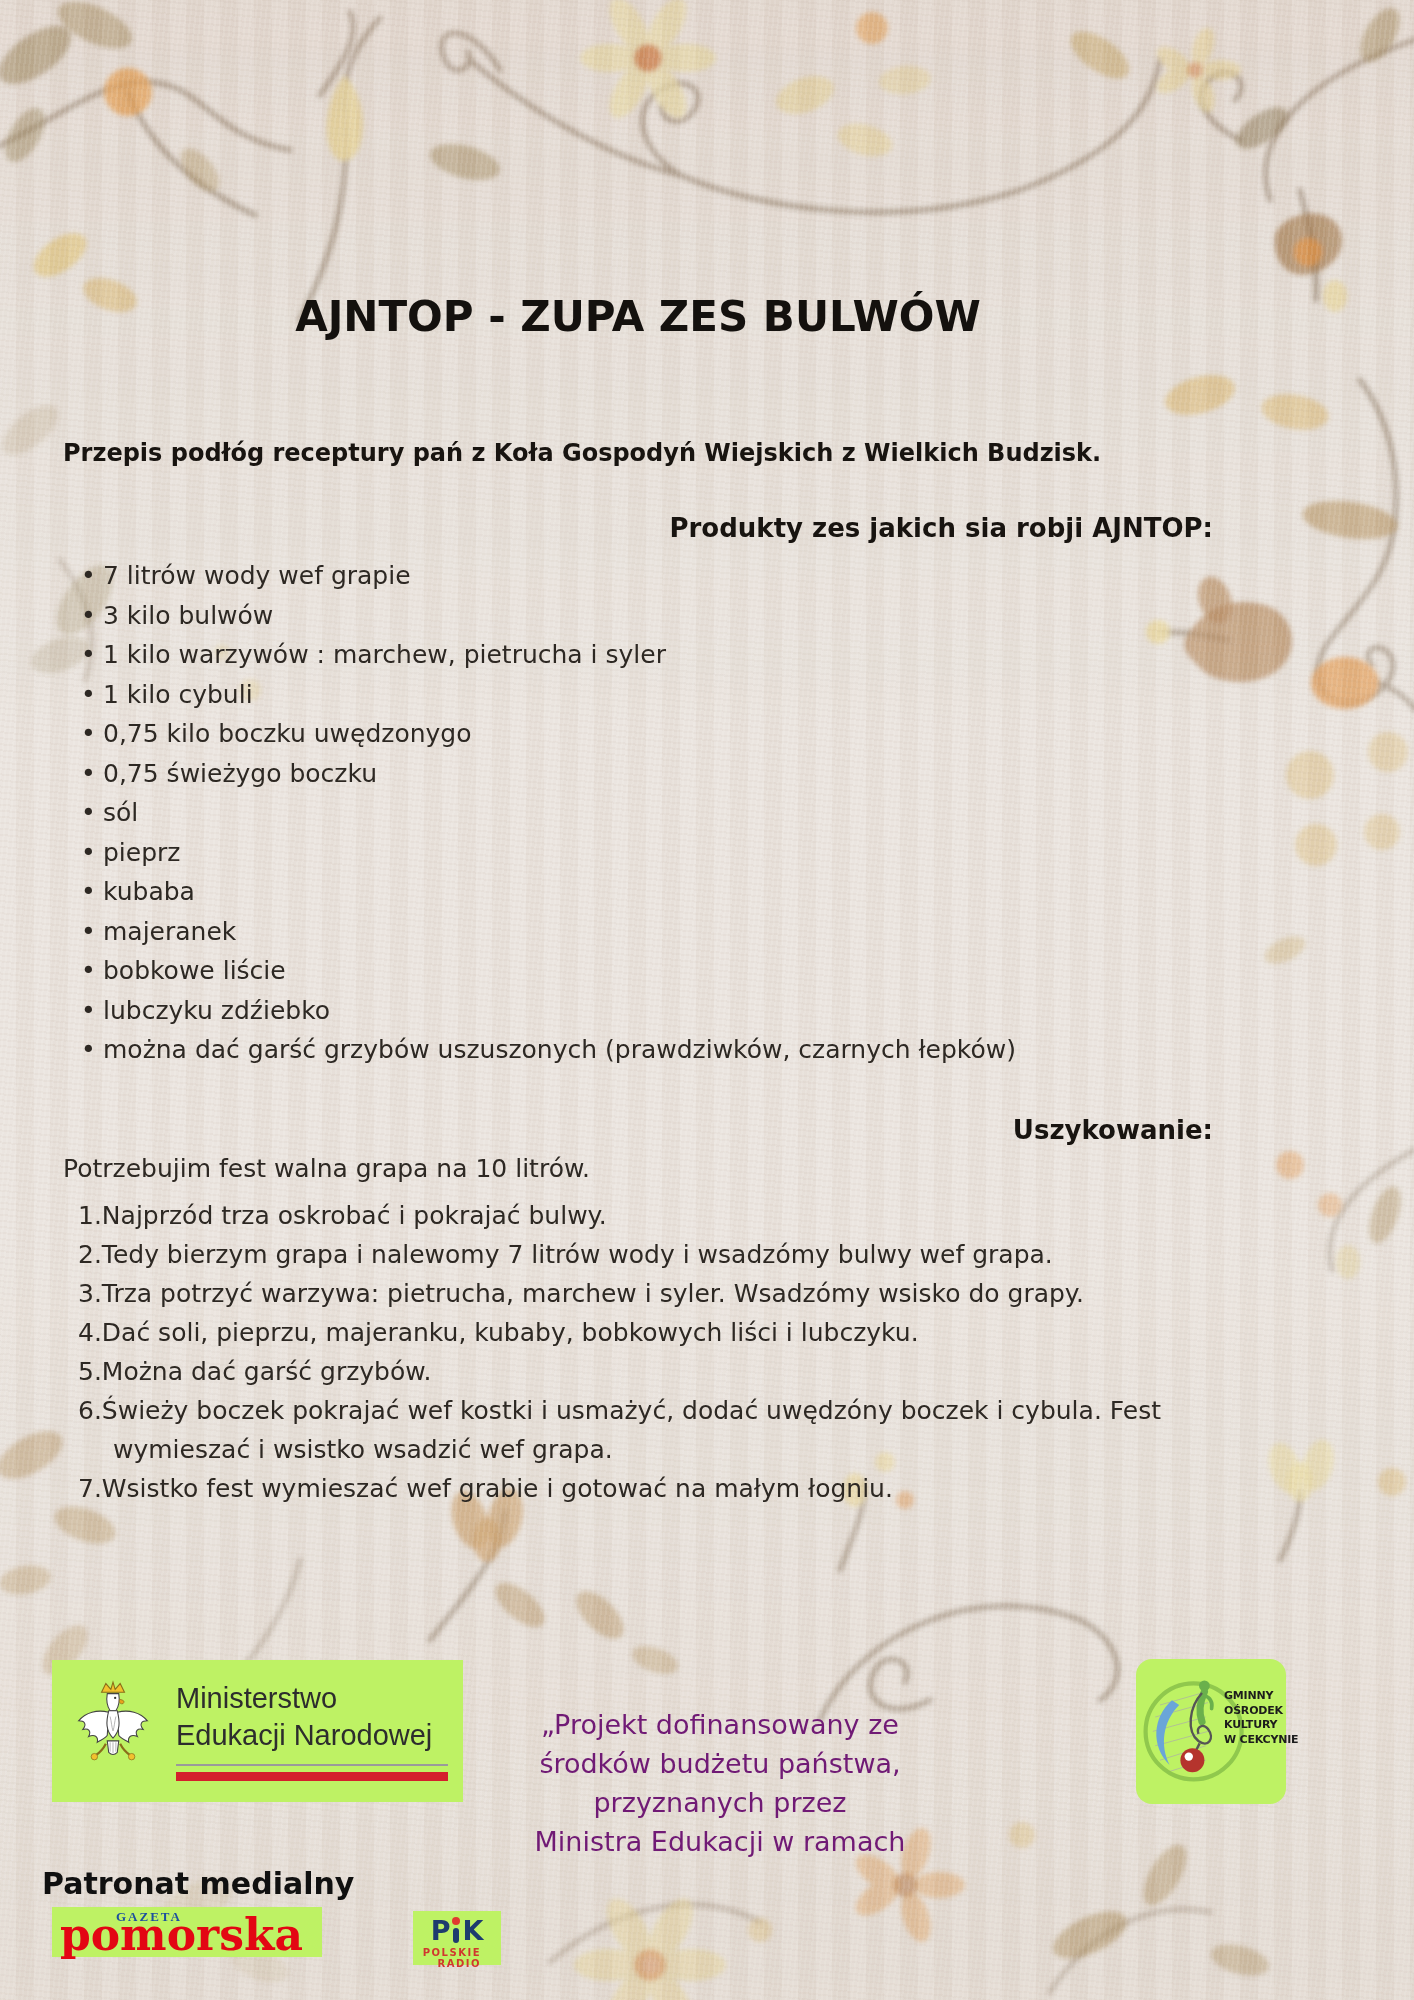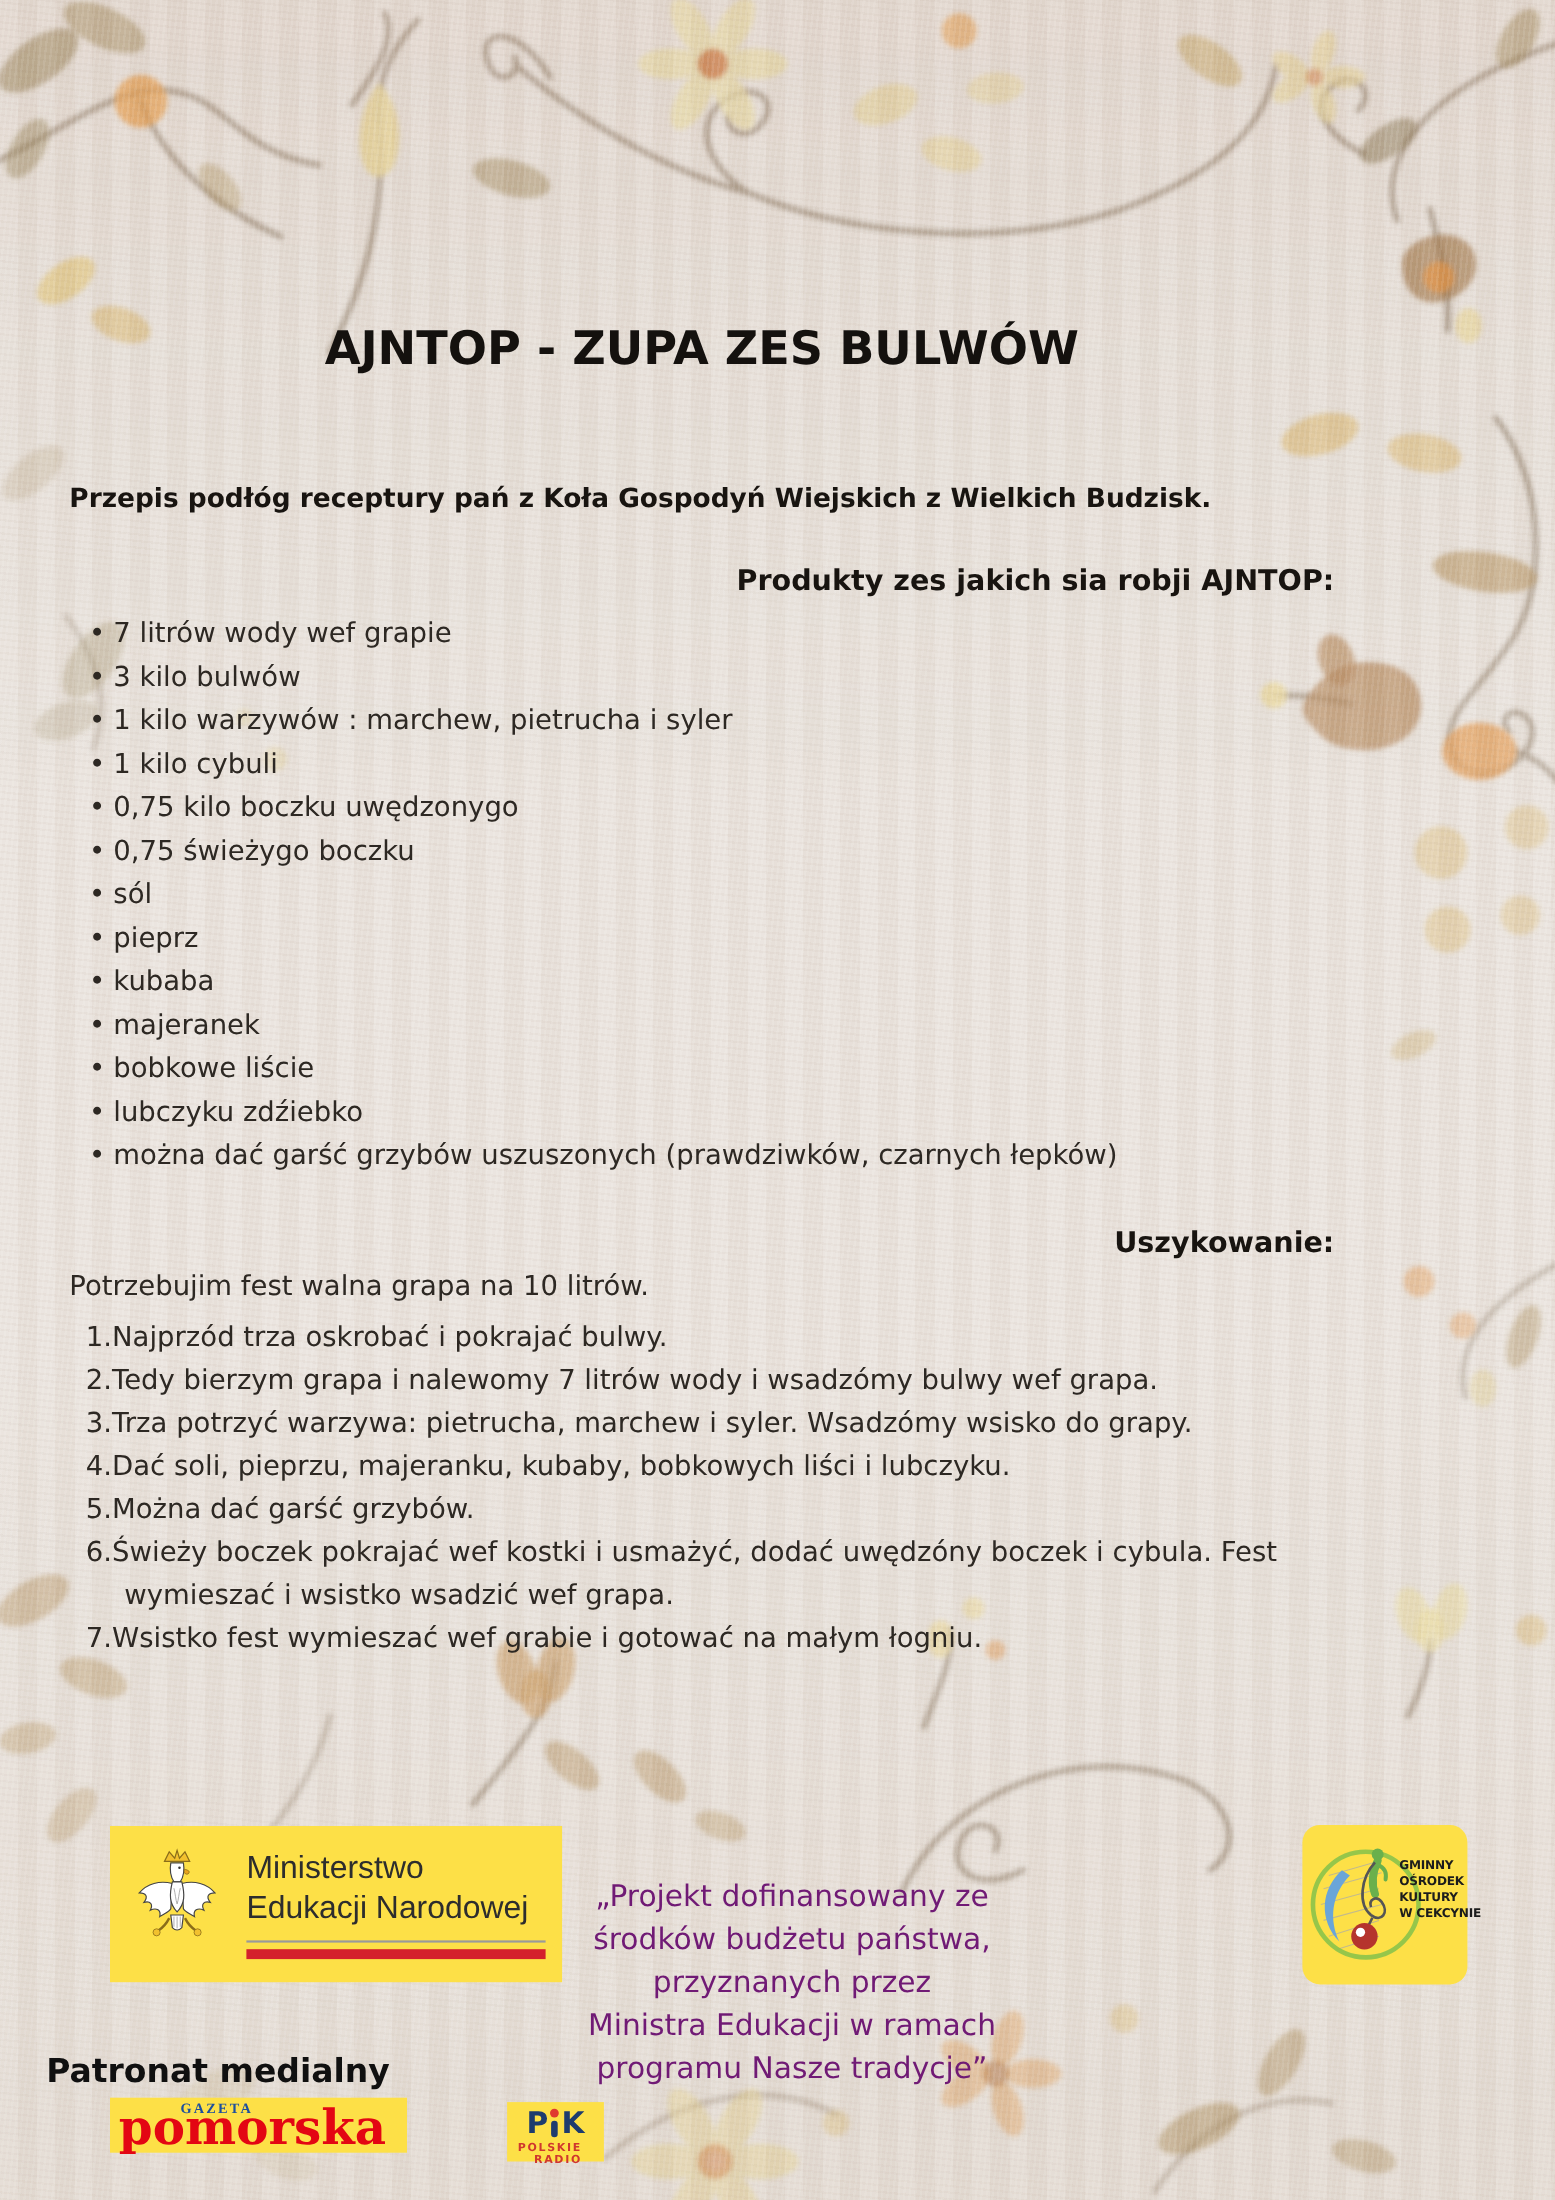--- a/index.html
+++ b/index.html
@@ -38,21 +38,21 @@
   .sec-head{margin:44px 0 0 0;font-size:26px;line-height:32px;font-weight:bold;color:#181410;text-align:right;}
   ul.ingredients{margin:12px 0 16px 0;padding:0;list-style:none;font-size:25px;}
   ul.ingredients li{position:relative;padding-left:40px;line-height:39.5px;}
   ul.ingredients li::before{content:"•";position:absolute;left:18px;top:0;color:#2d2823;}
   .prep-intro{margin:6px 0 0 0;font-size:25px;line-height:34px;}
   ol.steps{margin:10px 0 0 0;padding:0;list-style:none;font-size:25px;}
   ol.steps li{padding-left:50px;text-indent:-35px;line-height:39px;}
   ol.steps .num{display:inline;}
 
   
-  .whitebox{position:absolute;background:#fde047;z-index:5;margin-left:48px;}
+  .whitebox{position:absolute;background:#bef264;z-index:5;}
   .ministry{left:52px;top:1660px;width:411px;height:142px;}
   .ministry .eagle{position:absolute;left:18px;top:12px;}
   .ministry .mtext{position:absolute;left:124px;top:20px;color:#2d2d2d;font-size:29px;line-height:37px;font-family:"Liberation Sans",sans-serif;}
   .ministry .grayline{position:absolute;left:124px;top:104px;width:272px;height:2px;background:#9a9a9a;}
   .ministry .redbar{position:absolute;left:124px;top:112px;width:272px;height:9px;background:#d4202c;}
 
   .funding{position:absolute;left:450px;top:1705px;width:540px;z-index:5;
     text-align:center;font-size:27px;line-height:39px;color:#701a75;}
 
   .gok{left:1136px;top:1659px;width:150px;height:145px;border-radius:16px;}
@@ -288,21 +288,20 @@
     </div>
     <div class="grayline"></div>
     <div class="redbar"></div>
   </div>
 
   <div class="funding">
     <div>„Projekt dofinansowany ze</div>
     <div>środków budżetu państwa,</div>
     <div>przyznanych przez</div>
     <div>Ministra Edukacji w ramach</div>
-    <div>programu Nasze tradycje”</div>
   </div>
 
   <div class="whitebox gok">
     <svg class="gok-art" width="120" height="120" viewBox="0 0 100 100">
       <g stroke="#aaaaaa" stroke-width="0.8" opacity="0.7">
         <line x1="20" y1="30" x2="55" y2="20"></line>
           <line x1="16" y1="40" x2="60" y2="28"></line>
         <line x1="14" y1="52" x2="58" y2="40"></line>
           <line x1="16" y1="64" x2="60" y2="52"></line>
         <line x1="20" y1="76" x2="58" y2="64"></line>

